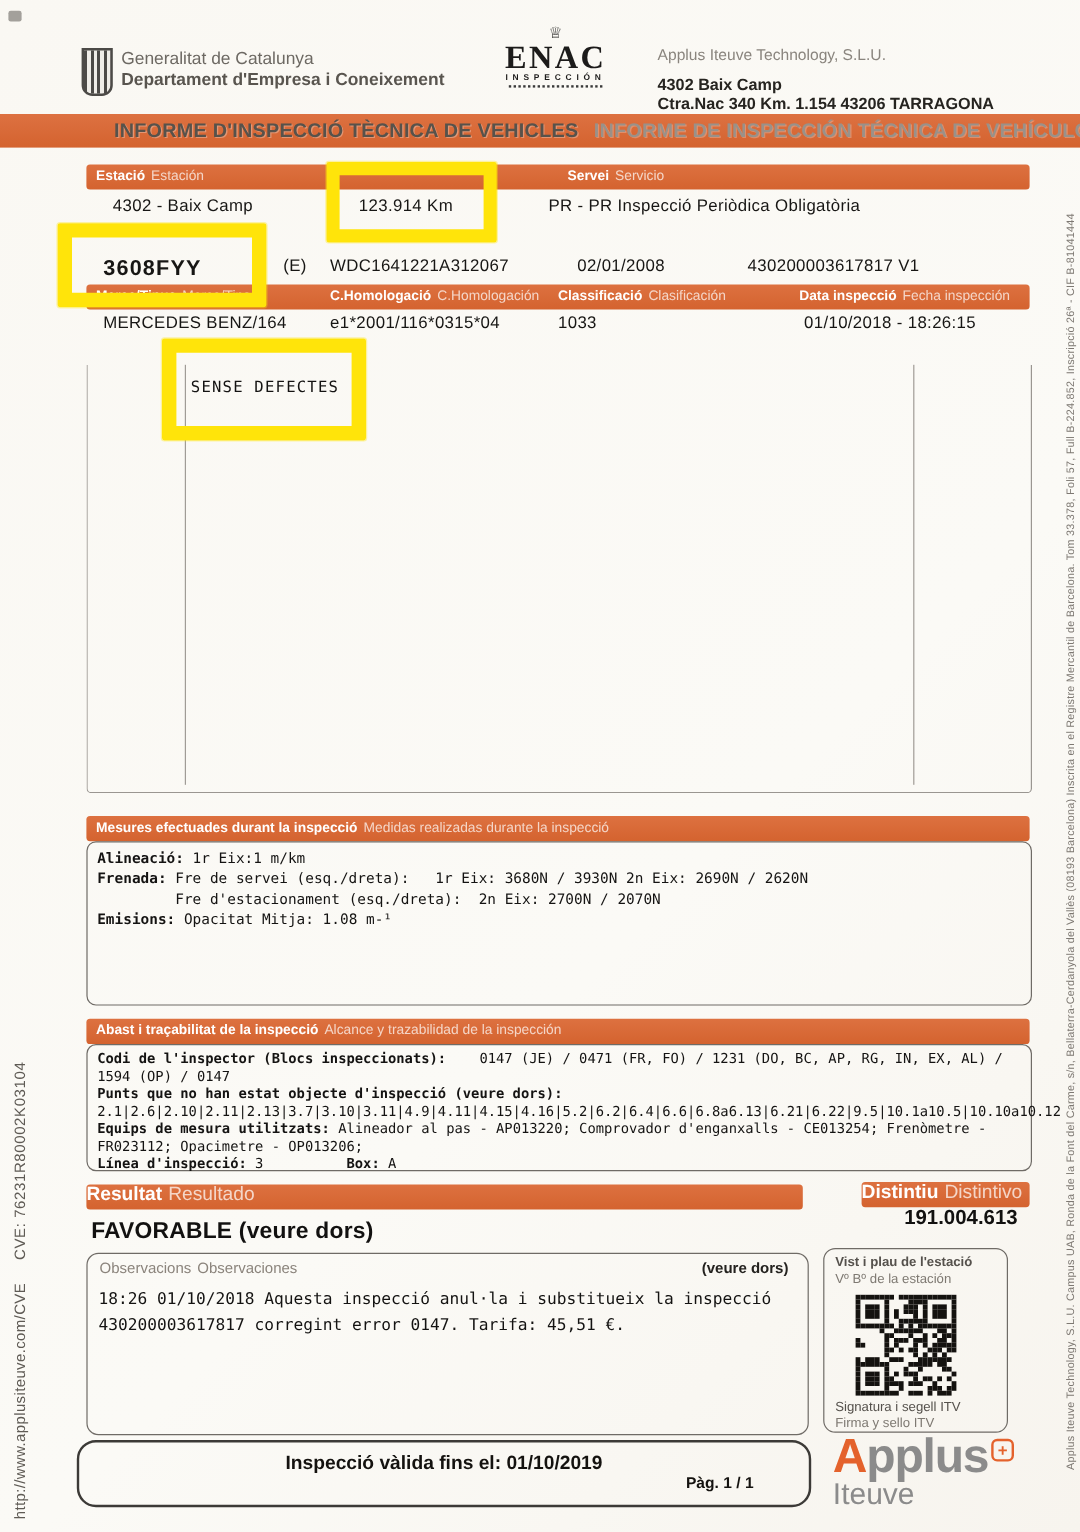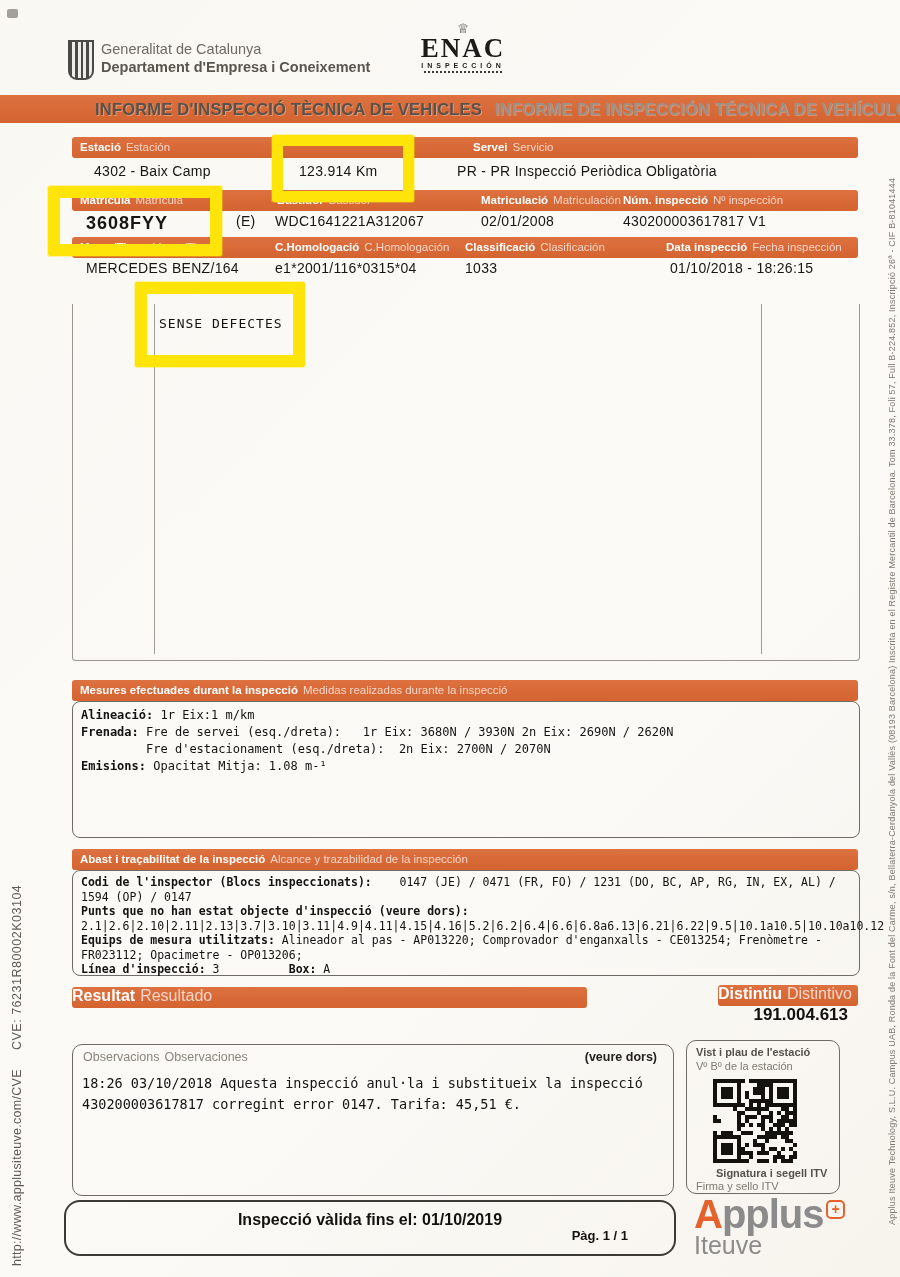--- a/index.html
+++ b/index.html
@@ -49,37 +49,37 @@
   
   .obox{border:1.5px solid #6f6b66;border-radius:8px;background:transparent;}
   .mono{font-family:"DejaVu Sans Mono",monospace;color:#141312;}
   .mes-box{left:72px;top:701px;width:786px;height:135px;padding:0;}
   .mes-lines{position:absolute;left:8px;top:5px;width:766px;font-size:12px;line-height:17px;white-space:pre-wrap;}
   .aba-box{left:72px;top:870px;width:786px;height:104px;}
   .aba-lines{position:absolute;left:8px;top:4px;width:768px;font-size:11.5px;line-height:14.5px;white-space:pre-wrap;}
   .seg-b{font-weight:bold;}
 
   
-  .res-bar{left:72px;top:987px;width:515px;height:21px;background:linear-gradient(#dd7140,#d4632f);border-radius:3px;}
+  .res-bar{left:72px;top:987px;width:597px;height:21px;background:linear-gradient(#dd7140,#d4632f);border-radius:3px;}
   .dis-bar{left:718px;top:985px;width:140px;height:21px;background:linear-gradient(#dd7140,#d4632f);border-radius:3px;}
   .favorable{left:76px;top:1016px;font-weight:bold;font-size:19px;color:#121110;letter-spacing:0.2px;}
   .distintiu-num{left:700px;top:1005px;width:148px;text-align:right;font-weight:bold;font-size:17px;color:#121110;}
 
   
   .obs-box{left:72px;top:1044px;width:600px;height:150px;border-radius:10px;}
   .obs-head{position:absolute;left:10px;top:5px;font-size:12.5px;color:#8b847c;}
   .obs-head .es{margin-left:5px;}
   .obs-dors{position:absolute;right:16px;top:5px;font-size:12.5px;font-weight:bold;color:#24221f;}
   .obs-text{position:absolute;left:9px;top:28px;width:580px;font-size:13.5px;line-height:21px;}
   .vist-box{left:686px;top:1040px;width:136px;height:152px;border-radius:10px;padding-left:16px;}
   .vist-t1{position:absolute;left:9px;top:5px;font-size:11px;font-weight:bold;color:#55514c;white-space:nowrap;}
   .vist-t2{position:absolute;left:9px;top:19px;font-size:11px;color:#7e7972;white-space:nowrap;}
   .qr{position:absolute;left:26px;top:38px;width:84px;height:84px;}
   .qr i{position:absolute;width:4px;height:4px;background:#14120f;}
-  .vist-s1{position:absolute;left:9px;top:126px;font-size:11px;font-weight:bold;color:#55514c;white-space:nowrap;margin-left:20px;}
+  .vist-s1{position:absolute;left:9px;top:126px;font-size:11px;font-weight:normal;color:#55514c;white-space:nowrap;}
   .vist-s2{position:absolute;left:9px;top:139px;font-size:11px;color:#7e7972;white-space:nowrap;}
 
   
   .valid-box{left:64px;top:1200px;width:608px;height:52px;border:2px solid #3c3a37;border-radius:16px;}
   .valid-text{position:absolute;left:0;top:9px;width:100%;text-align:center;font-weight:bold;font-size:16px;color:#14120f;}
   .valid-page{position:absolute;right:46px;top:26px;font-weight:bold;font-size:13px;color:#14120f;}
   .applus{left:694px;top:1194px;}
   .applus .brand{font-size:40px;font-weight:bold;letter-spacing:-1px;line-height:40px;color:#8b8b8b;}
   .applus .brand .a{color:#e4622c;}
   .applus .plus{display:inline-block;vertical-align:14px;margin-left:2px;width:15px;height:15px;border:2.5px solid #e4622c;
@@ -113,20 +113,25 @@
     <div class="l2">Departament d'Empresa i Coneixement</div>
   </div>
 
   <div class="abs enac">
     <div class="crown">♕</div>
     <div class="name">ENAC</div>
     <div class="sub">INSPECCIÓN</div>
     <div class="dots"></div>
   </div>
 
+  <div class="abs company">
+    <div>Applus Iteuve Technology, S.L.U.</div>
+    <div class="station">4302 Baix Camp</div>
+    <div class="addr">Ctra.Nac 340 Km. 1.154 43206 TARRAGONA</div>
+  </div>
 
   <div class="abs title-bar">
     <div class="inner">
       <span class="ca">INFORME D'INSPECCIÓ TÈCNICA DE VEHICLES</span>
       <span class="es">INFORME DE INSPECCIÓN TÉCNICA DE VEHÍCULOS</span>
     </div>
   </div>
 
   <div class="abs bar" style="top:137px">
     <div class="bl" style="left:8px">
@@ -135,34 +140,20 @@
     <div class="bl" style="left:401px">
       <span class="ca">Servei</span><span class="es">Servicio</span>
     </div>
   </div>
   <div class="abs vrow" style="top:163px">
     <span style="left:22px">4302 - Baix Camp</span>
     <span style="left:227px">123.914 Km</span>
     <span style="left:385px">PR - PR Inspecció Periòdica Obligatòria</span>
   </div>
 
-  <div class="abs bar" style="top:190px">
-    <div class="bl" style="left:8px">
-      <span class="ca">Matrícula</span><span class="es">Matrícula</span>
-    </div>
-    <div class="bl" style="left:205px">
-      <span class="ca">Bastidor</span><span class="es">Bastidor</span>
-    </div>
-    <div class="bl" style="left:409px">
-      <span class="ca">Matriculació</span><span class="es">Matriculación</span>
-    </div>
-    <div class="bl" style="left:551px">
-      <span class="ca">Núm. inspecció</span><span class="es">Nº inspección</span>
-    </div>
-  </div>
   <div class="abs vrow" style="top:213px">
     <span class="plate" style="left:14px">3608FYY</span>
     <span style="left:164px">(E)</span>
     <span style="left:203px">WDC1641221A312067</span>
     <span style="left:409px">02/01/2008</span>
     <span style="left:551px">430200003617817 V1</span>
   </div>
 
   <div class="abs bar" style="top:237px">
     <div class="bl" style="left:8px">
@@ -212,29 +203,30 @@
   <div class="abs res-bar">
     <div class="bl" style="left:8px">
       <span class="ca">Resultat</span><span class="es">Resultado</span>
     </div>
   </div>
   <div class="abs dis-bar">
     <div class="bl" style="left:9px">
       <span class="ca">Distintiu</span><span class="es">Distintivo</span>
     </div>
   </div>
+  <div class="abs favorable">FAVORABLE (veure dors)</div>
   <div class="abs distintiu-num">191.004.613</div>
 
   <div class="abs obox obs-box">
     <div class="obs-head">
       <span>Observacions</span><span class="es">Observaciones</span>
     </div>
     <div class="obs-dors">(veure dors)</div>
     <div class="obs-text mono">
-      <div>18:26 03/10/2018 Aquesta inspecció anul·la i substitueix la inspecció</div>
+      <div>18:26 01/10/2018 Aquesta inspecció anul·la i substitueix la inspecció</div>
       <div>430200003617817 corregint error 0147. Tarifa: 45,51 €.</div>
     </div>
   </div>
 
   <div class="abs obox vist-box">
     <div class="vist-t1">Vist i plau de l'estació</div>
     <div class="vist-t2">Vº Bº de la estación</div>
     <div class="qr">
         <i style="left:0px;top:0px"></i>
         <i style="left:4px;top:0px"></i>

